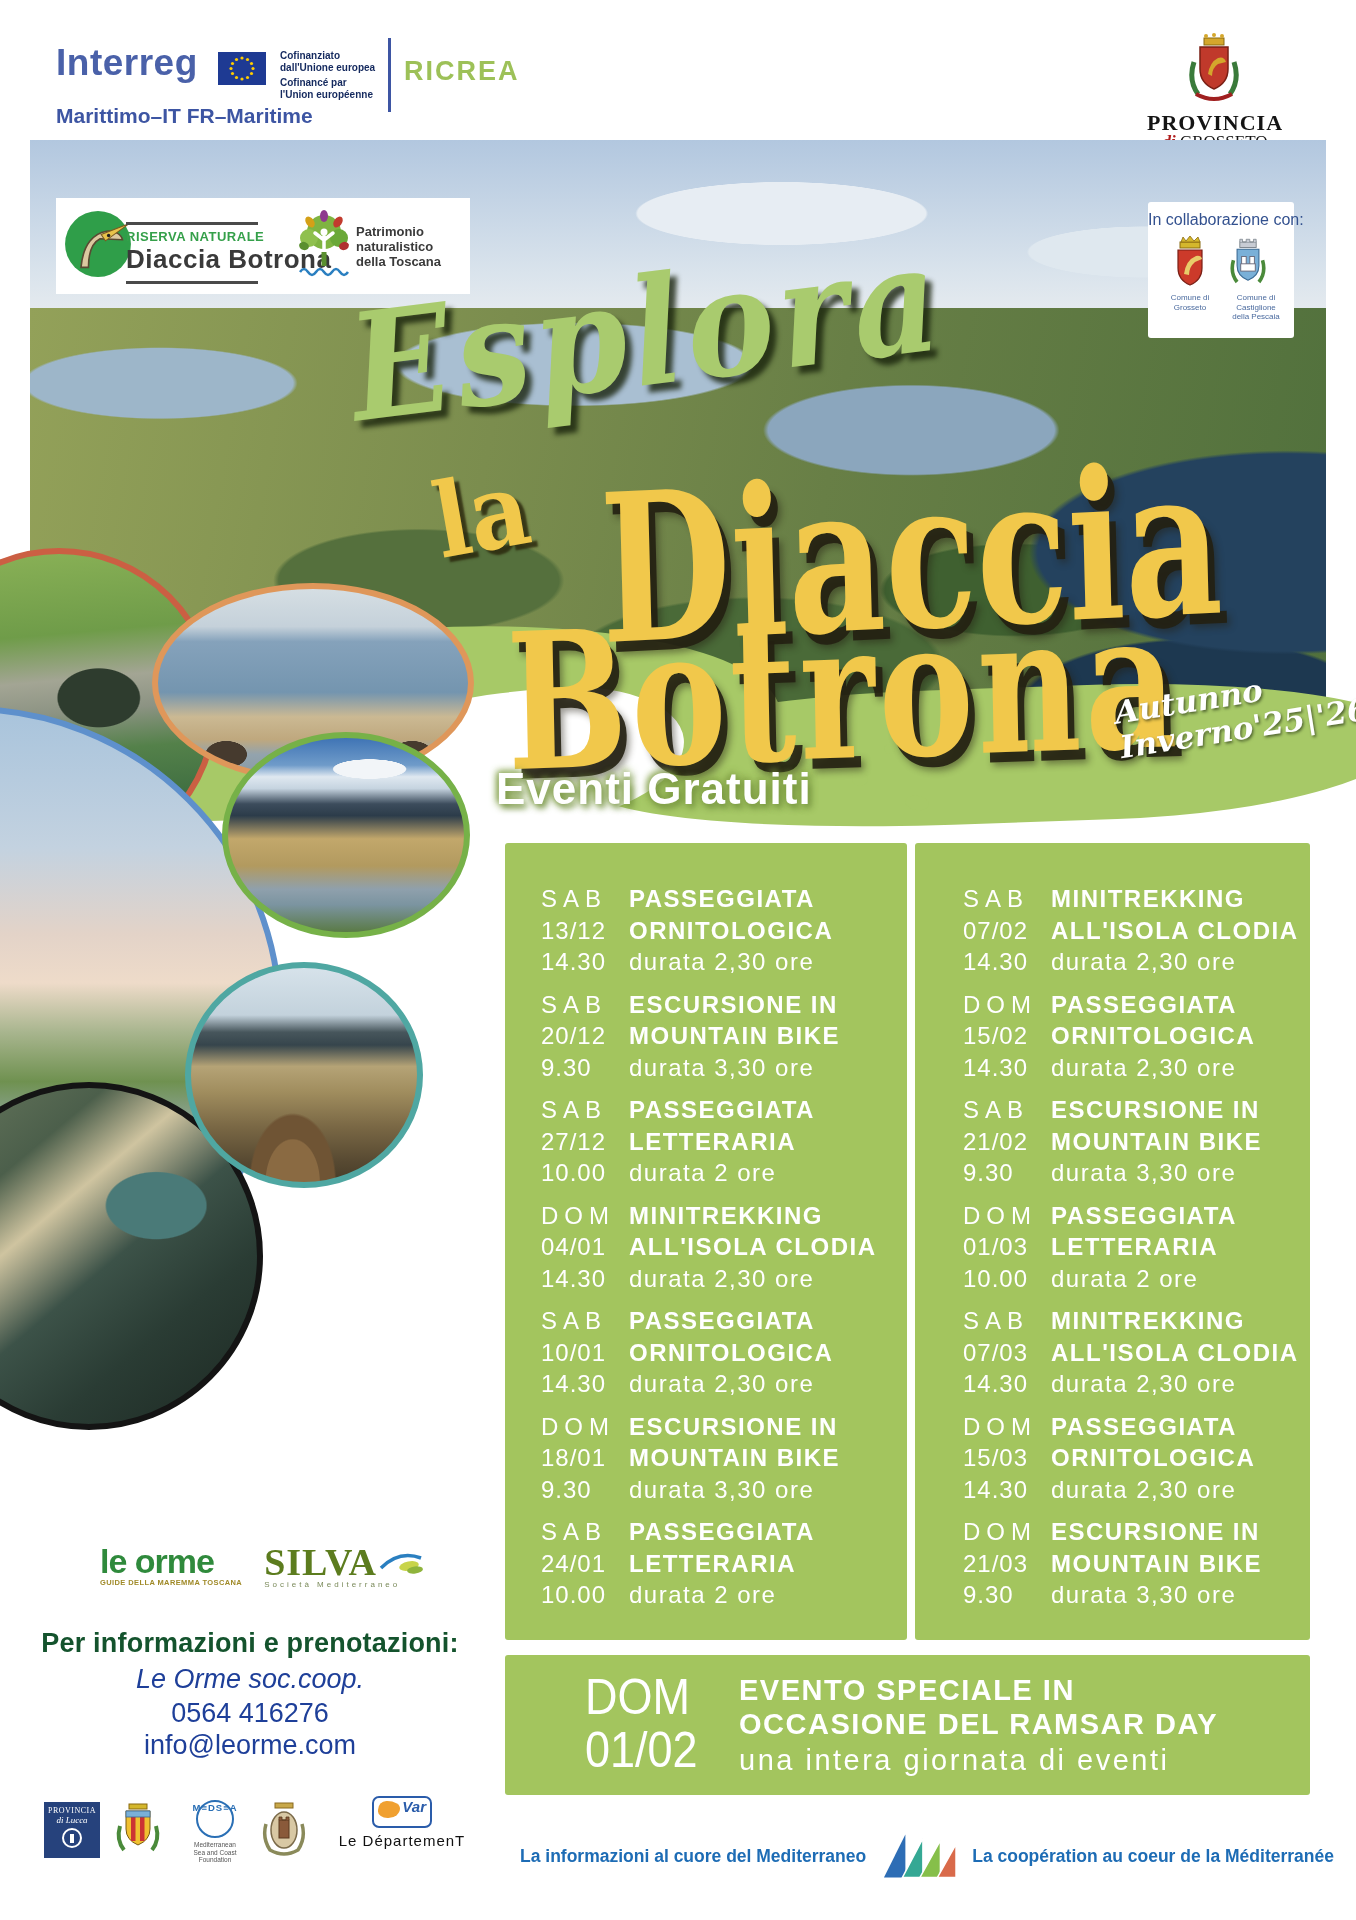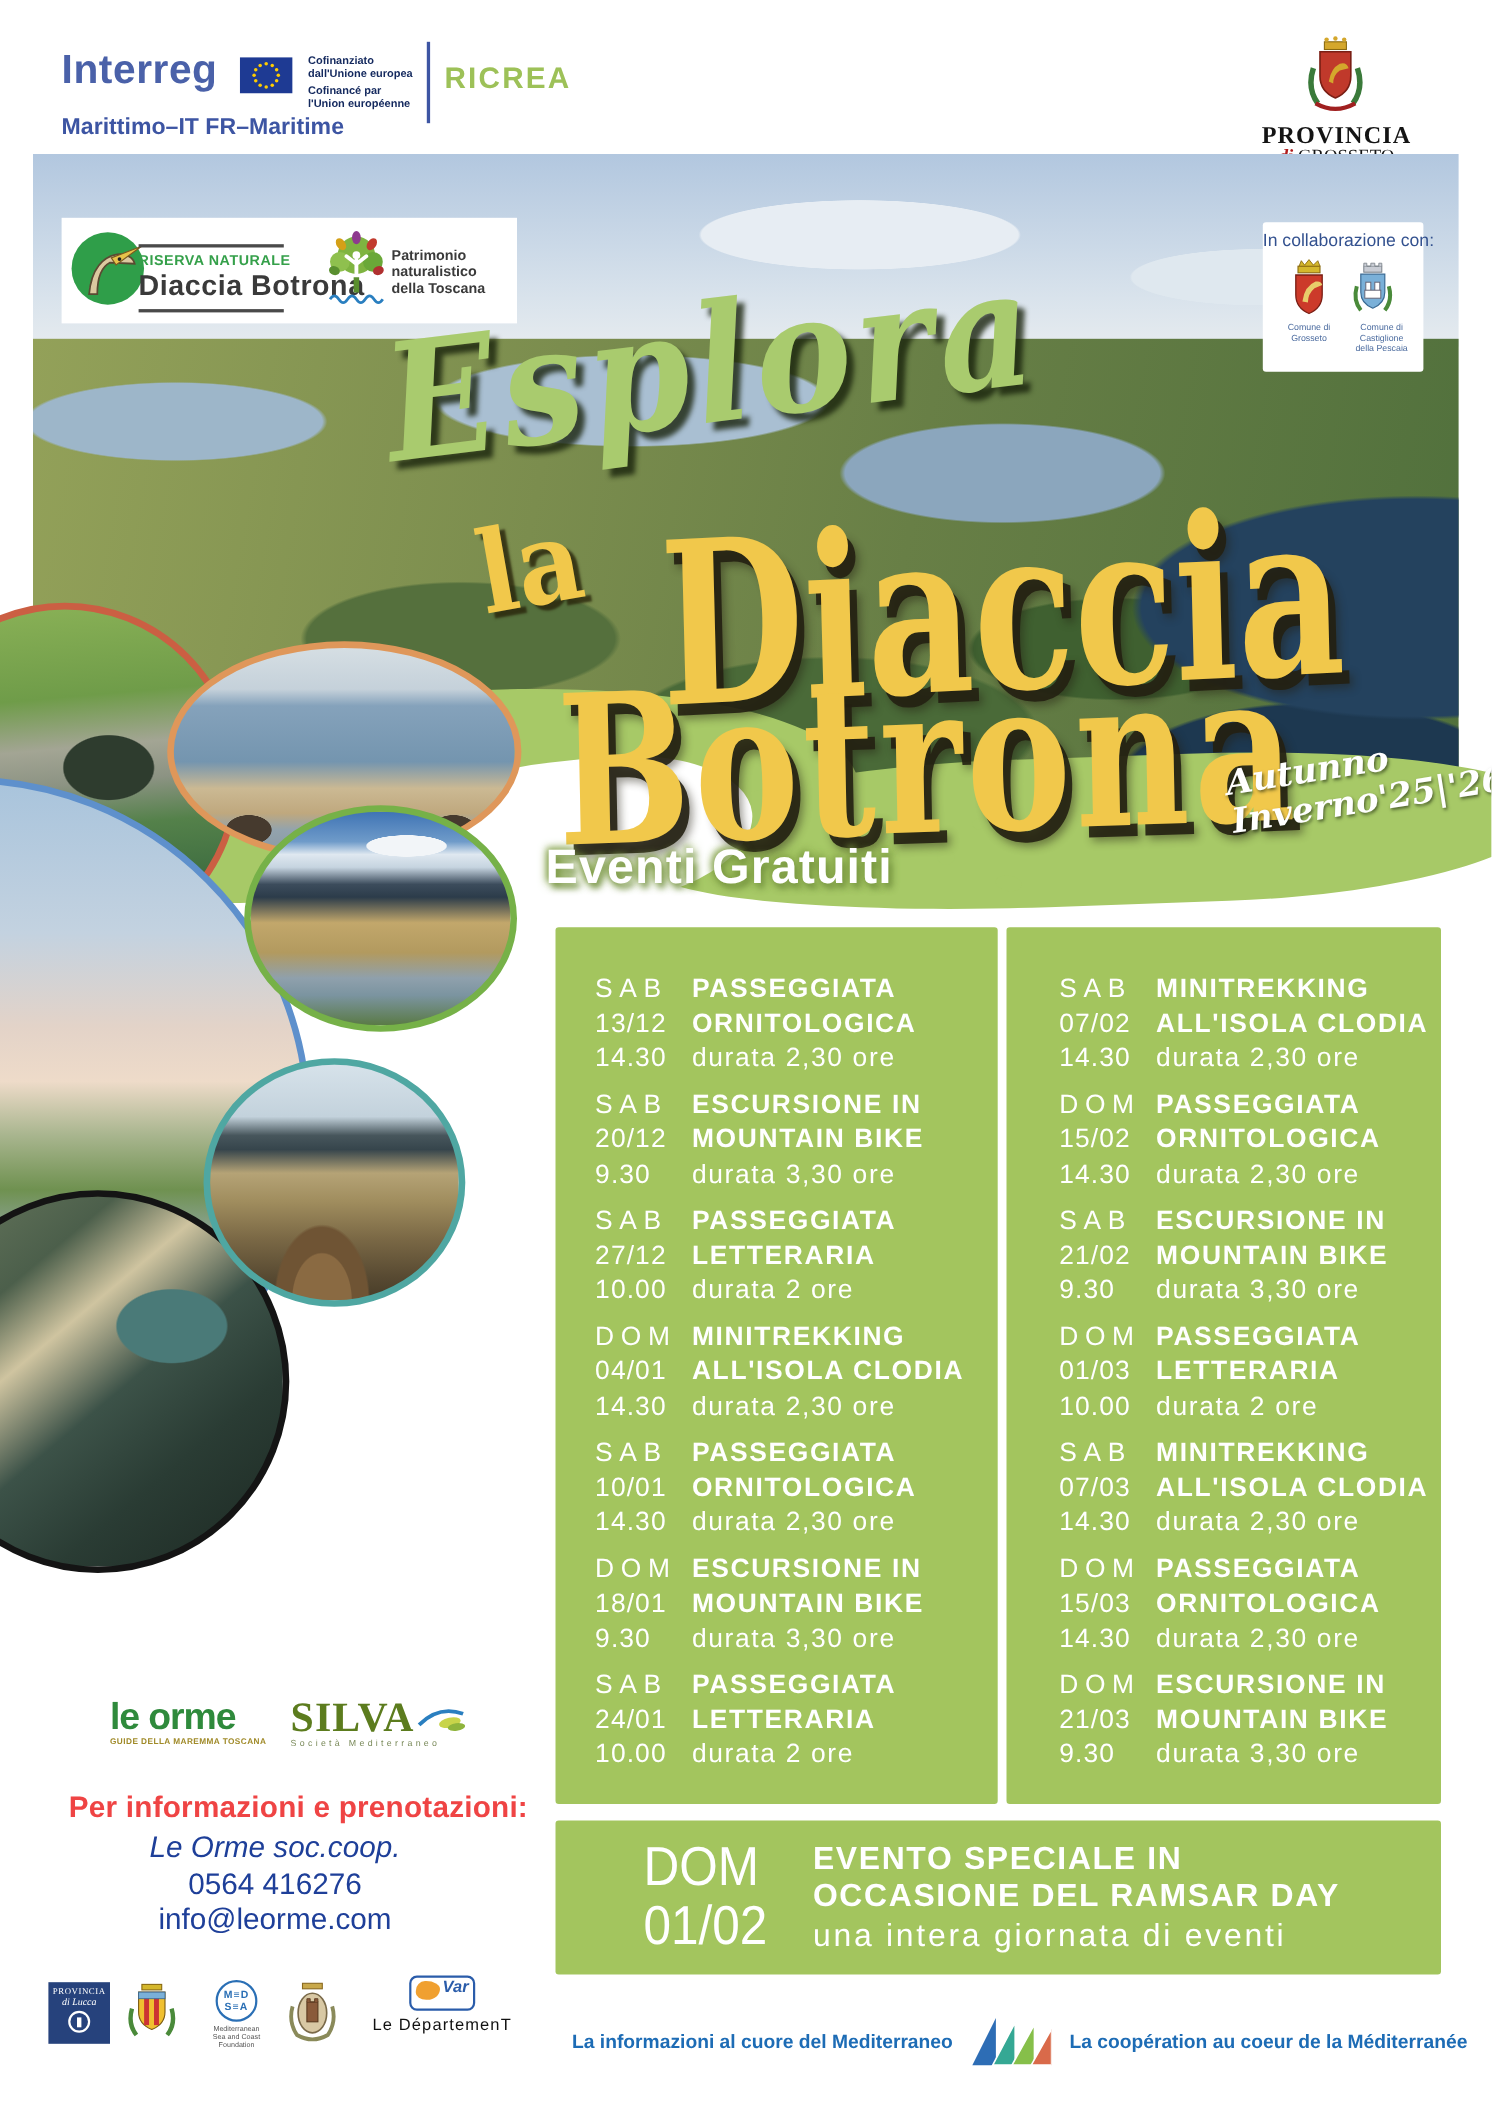--- a/index.html
+++ b/index.html
@@ -143,37 +143,37 @@
 .leorme-word{font-size:34px;font-weight:bold;color:#2f8a3c;line-height:34px;letter-spacing:-1px}
 .leorme-cap{font-size:7.5px;font-weight:bold;color:#a08a28;letter-spacing:.4px;white-space:nowrap}
 .paw{width:30px;height:34px;margin:0 6px 0 2px}
 .silva{position:relative;text-align:left}
 .silva-row{display:flex;align-items:flex-start}
 .silva-word{font-family:"Liberation Serif",serif;font-size:38px;font-weight:bold;color:#5c7c1e;line-height:36px;letter-spacing:1px}
 .silva-cap{font-size:8px;color:#7a8a5a;letter-spacing:3px;white-space:nowrap}
 .swoosh{width:44px;height:30px;margin-left:2px;margin-top:2px}
 
 
-.contact-title{left:20px;top:1628px;width:460px;text-align:right;font-size:27px;font-weight:bold;color:#ef4444;letter-spacing:.2px}
+.contact-title{left:20px;top:1628px;width:460px;text-align:center;font-size:27px;font-weight:bold;color:#14532d;letter-spacing:.2px}
 .contact-name{left:20px;top:1664px;width:460px;text-align:center;font-size:27px;font-style:italic;color:#1e3f99}
 .contact-phone{left:20px;top:1698px;width:460px;text-align:center;font-size:27px;color:#1e3f99}
 .contact-email{left:20px;top:1730px;width:460px;text-align:center;font-size:27px;color:#1e3f99}
 
 
 .lucca{left:44px;top:1802px;width:56px;height:56px;background:#26427c;color:#fff;text-align:center;padding-top:4px}
 .lucca-l1{font-family:"Liberation Serif",serif;font-size:8px;letter-spacing:.5px}
 .lucca-l2{font-family:"Liberation Serif",serif;font-size:9px;font-style:italic}
 .lucca-ring{width:20px;height:20px;border:2px solid #fff;border-radius:50%;margin:3px auto 0;position:relative}
 .lucca-ring::after{content:"";position:absolute;left:6px;top:4px;width:4px;height:9px;background:#fff}
 .crest-f{top:1798px;width:52px;height:60px}
 .crest-f.stripes{left:112px}
 .crest-f.brown{left:258px}
 .medsea{left:184px;top:1800px;width:62px;text-align:center}
 .medsea-circle{width:38px;height:38px;border:2.5px solid #2a6fb5;border-radius:50%;margin:0 auto;
- display:flex;flex-direction:column;justify-content:center;color:#2a6fb5;font-size:9.5px;font-weight:bold;line-height:11px;letter-spacing:1px}
+ display:flex;flex-direction:row;justify-content:center;color:#2a6fb5;font-size:9.5px;font-weight:bold;line-height:11px;letter-spacing:1px}
 .medsea-cap{margin-top:3px;font-size:6.5px;color:#555;line-height:7.5px}
 .var{left:327px;top:1796px;width:150px;text-align:center}
 .var-box{width:60px;height:32px;border:2.5px solid #2a5caa;border-radius:7px;background:#fff;margin:0 auto;position:relative}
 .var-blob{position:absolute;left:4px;top:3px;width:22px;height:17px;background:#f0a030;border-radius:40% 60% 55% 45%/55% 45% 60% 40%}
 .var-word{position:absolute;right:4px;bottom:11px;font-size:15px;font-weight:bold;font-style:italic;color:#2a5caa}
 .departement{margin-top:4px;font-size:15px;color:#111;letter-spacing:1px;white-space:nowrap}
 .coop{left:520px;top:1830px;width:836px;display:flex;align-items:center}
 .coop-it,.coop-fr{font-size:17.5px;font-weight:bold;color:#1d6cb5;white-space:nowrap}
 .sails{width:74px;height:52px;margin:0 16px}
 </style>

